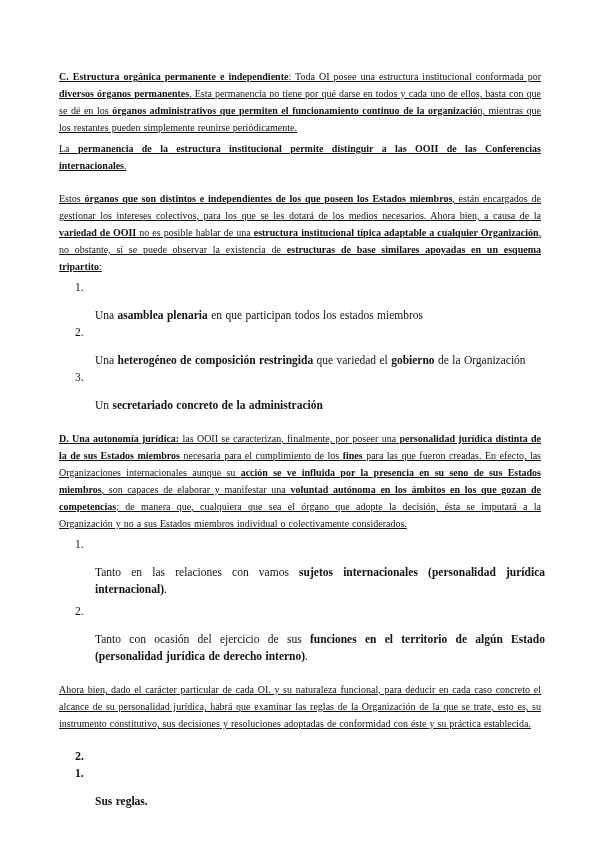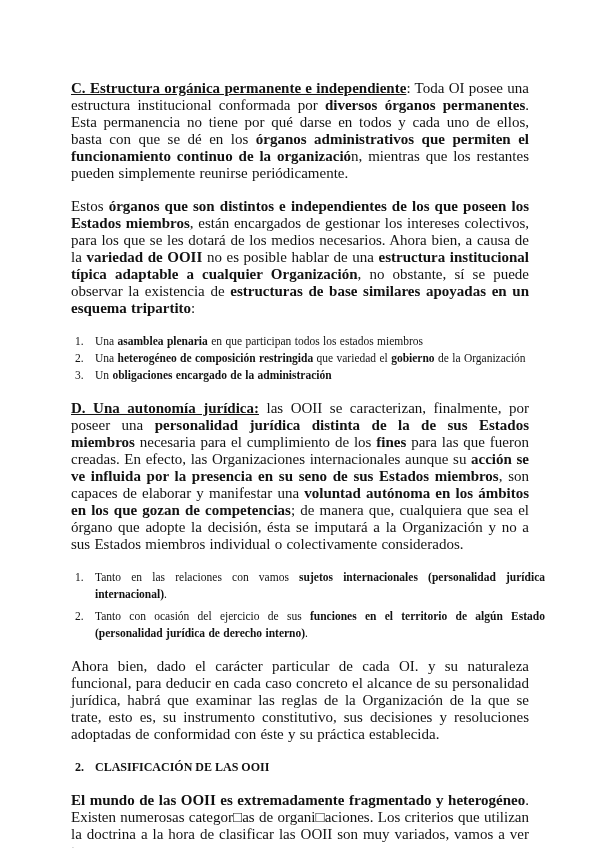--- a/index.html
+++ b/index.html
@@ -15,78 +15,81 @@
     color: #121212;
   }
   .page {
     box-sizing: border-box;
     width: 600px;
     height: 848px;
     padding: 64px 55px 0 55px;
     background: #ffffff;
   }
   .para {
-    margin: 16px;
-    font-size: 15px;
+    margin: 4px;
+    font-size: 10px;
     line-height: 17px;
     text-align: justify;
     word-spacing: 0.5px;
+    text-decoration: underline;
   }
   .gap { margin-top: 16px; }
   .b { font-weight: bold; }
   .u { text-decoration: underline; }
   .list { margin: 0; }
   .li {
     display: flex;
     padding-left: 20px;
     font-size: 11.5px;
     line-height: 17px;
   }
   .marker {
     flex: 0 0 20px;
     width: 20px;
   }
   .li-body {
     flex: 1;
     text-align: justify;
     word-spacing: 0.5px;
+    margin-top: 28px;
   }
   .list-spaced .li + .li { margin-top: 5px; }
   .heading {
     display: flex;
     padding-left: 20px;
     font-size: 12px;
     line-height: 17px;
     font-weight: bold;
   }
   .heading .marker { flex: 0 0 20px; }
   .list-bold .marker { font-weight: bold; }
 </style>
 </head>
 <body>
 
 <div class="page">
 
   <p class="para"><span class="b u">C. Estructura orgánica permanente e independiente</span><span>: Toda OI posee una estructura institucional conformada por </span><span class="b">diversos órganos permanentes</span><span>. Esta permanencia no tiene por qué darse en todos y cada uno de ellos, basta con que se dé en los </span><span class="b">órganos administrativos que permiten el funcionamiento continuo de la organizació</span><span>n, mientras que los restantes pueden simplemente reunirse periódicamente.</span></p>
 
+  <p class="para"><span>La </span><span class="b">permanencia de la estructura institucional permite distinguir a las OOII de las Conferencias internacionales</span><span>.</span></p>
 
   <p class="para gap"><span>Estos </span><span class="b">órganos que son distintos e independientes de los que poseen los Estados miembros</span><span>, están encargados de gestionar los intereses colectivos, para los que se les dotará de los medios necesarios. Ahora bien, a causa de la </span><span class="b">variedad de OOII</span><span> no es posible hablar de una </span><span class="b">estructura institucional típica adaptable a cualquier Organización</span><span>, no obstante, sí se puede observar la existencia de </span><span class="b">estructuras de base similares apoyadas en un esquema tripartito</span><span>:</span></p>
 
   <div class="list">
     <div class="li">
       <span class="marker">1.</span>
       <span class="li-body"><span>Una </span><span class="b">asamblea plenaria</span><span> en que participan todos los estados miembros</span></span>
     </div>
     <div class="li">
       <span class="marker">2.</span>
       <span class="li-body"><span>Una </span><span class="b">heterogéneo de composición restringida</span><span> que variedad el </span><span class="b">gobierno</span><span> de la Organización</span></span>
     </div>
     <div class="li">
       <span class="marker">3.</span>
-      <span class="li-body"><span>Un </span><span class="b">obligaciones encargado de la administración</span></span>
+      <span class="li-body"><span>Un </span><span class="b">secretariado concreto de la administración</span></span>
     </div>
   </div>
 
   <p class="para gap"><span class="b u">D. Una autonomía jurídica:</span><span> las OOII se caracterizan, finalmente, por poseer una </span><span class="b">personalidad jurídica distinta de la de sus Estados miembros</span><span> necesaria para el cumplimiento de los </span><span class="b">fines</span><span> para las que fueron creadas. En efecto, las Organizaciones internacionales aunque su </span><span class="b">acción se ve influida por la presencia en su seno de sus Estados miembros</span><span>, son capaces de elaborar y manifestar una </span><span class="b">voluntad autónoma en los ámbitos en los que gozan de competencias</span><span>; de manera que, cualquiera que sea el órgano que adopte la decisión, ésta se imputará a la Organización y no a sus Estados miembros individual o colectivamente considerados.</span></p>
 
 
   <div class="list list-spaced gap">
     <div class="li">
       <span class="marker">1.</span>
       <span class="li-body"><span>Tanto en las relaciones con vamos </span><span class="b">sujetos internacionales (personalidad jurídica internacional)</span><span>.</span></span>
@@ -94,24 +97,22 @@
     <div class="li">
       <span class="marker">2.</span>
       <span class="li-body"><span>Tanto con ocasión del ejercicio de sus </span><span class="b">funciones en el territorio de algún Estado (personalidad jurídica de derecho interno)</span><span>.</span></span>
     </div>
   </div>
 
   <p class="para gap"><span>Ahora bien, dado el carácter particular de cada OI. y su naturaleza funcional, para deducir en cada caso concreto el alcance de su personalidad jurídica, habrá que examinar las reglas de la Organización de la que se trate, esto es, su instrumento constitutivo, sus decisiones y resoluciones adoptadas de conformidad con éste y su práctica establecida.</span></p>
 
   <div class="heading gap">
     <span class="marker">2.</span>
-    <span>CLASIFICACIÓN DE LAS OOII</span>
   </div>
 
-  <p class="para gap"><span class="b">El mundo de las OOII es extremadamente fragmentado y heterogéneo</span><span>. Existen numerosas categor□as de organi□aciones. Los criterios que utilizan la doctrina a la hora de clasificar las OOII son muy variados, vamos a ver tres:</span></p>
 
   <div class="list list-bold gap">
     <div class="li">
       <span class="marker">1.</span>
       <span class="li-body"><span class="b">Sus reglas.</span></span>
     </div>
   </div>
 
 </div>
 

